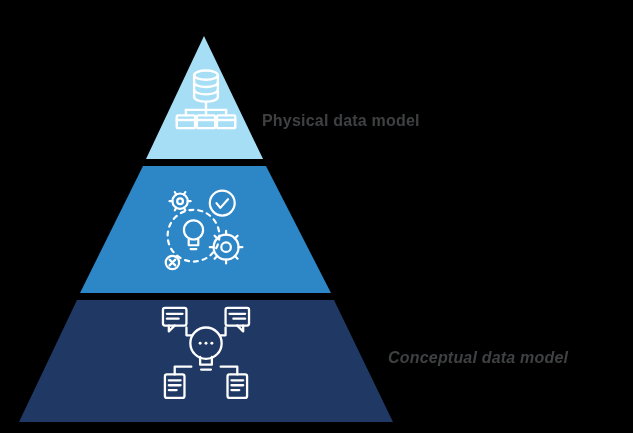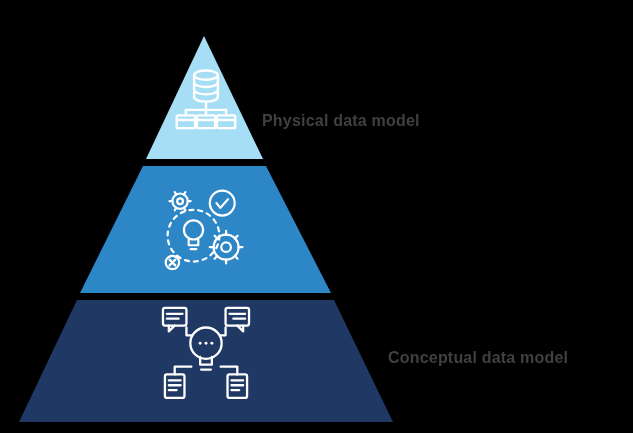--- a/index.html
+++ b/index.html
@@ -26,21 +26,21 @@
     position: absolute;
     font-size: 16px;
     font-weight: 700;
     letter-spacing: 0.2px;
     color: #3e4042;
     white-space: nowrap;
     line-height: 18px;
   }
   .label-physical   { left: 262px; top: 112px; }
   .label-logical    { left: 322px; top: 216px; }
-  .label-conceptual { left: 388px; top: 349px; }
+  .label-conceptual { left: 388px; top: 349px; font-style: italic; }
   .icon {
     position: absolute;
     line-height: 0;
   }
   .icon-top    { left: 174px; top: 66px;  width: 64px; }
   .icon-middle { left: 159px; top: 182px; width: 92px; }
   .icon-bottom { left: 161px; top: 306px; width: 90px; }
   .icon svg { width: 100%; height: auto; display: block; }
   .icon svg * { vector-effect: non-scaling-stroke; }
 </style>

